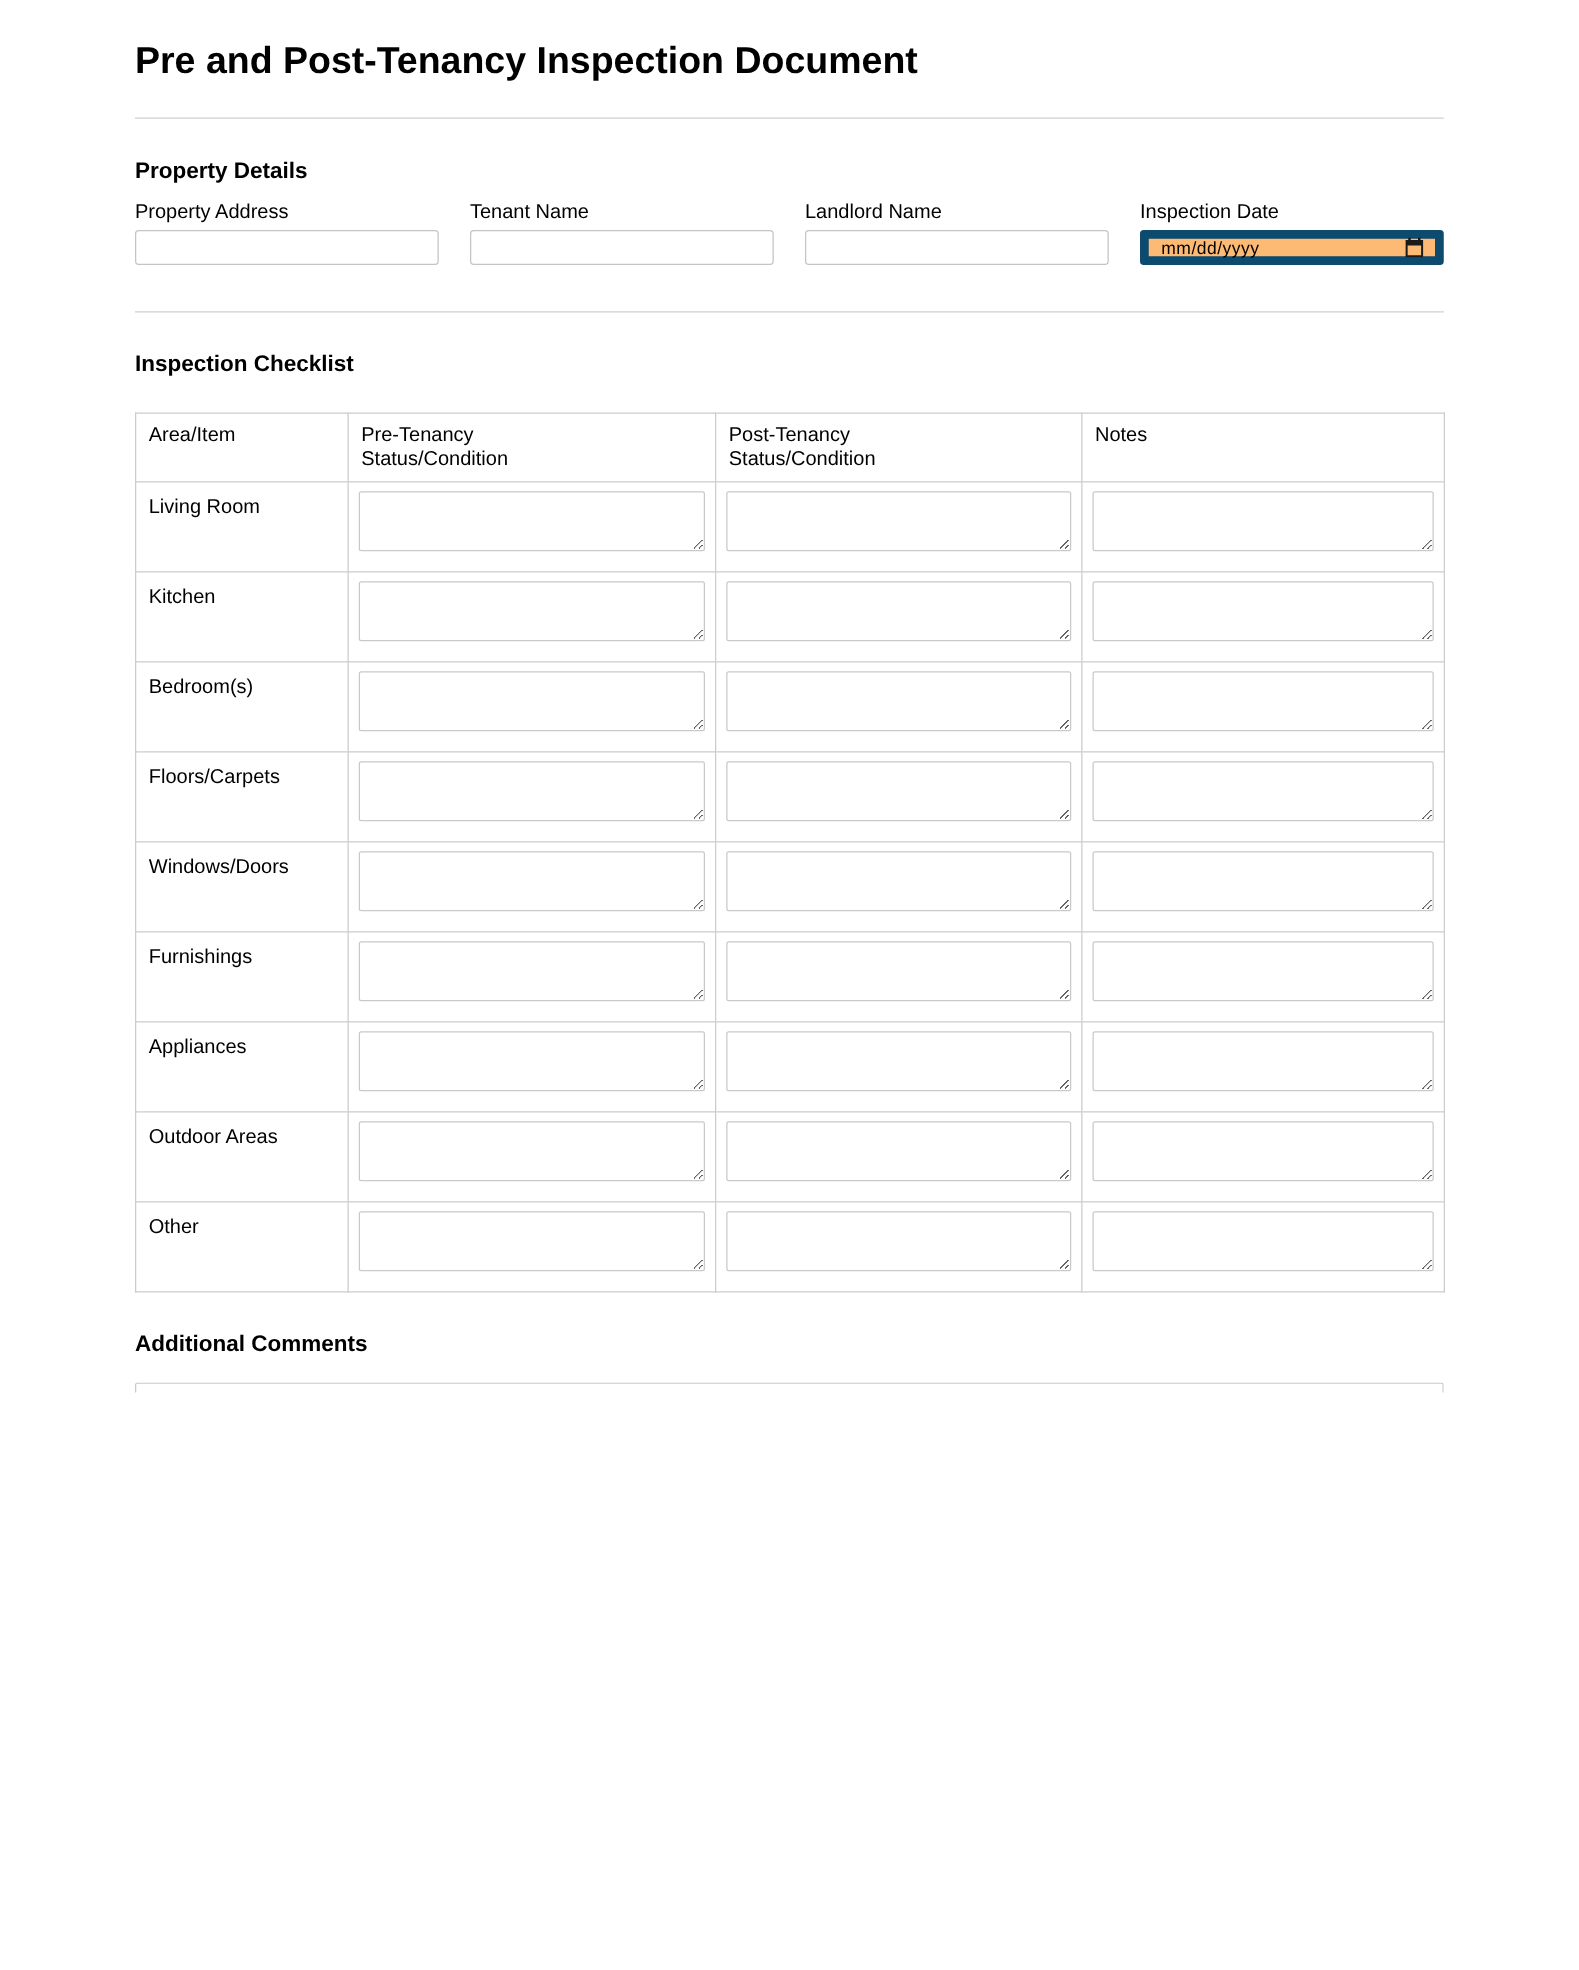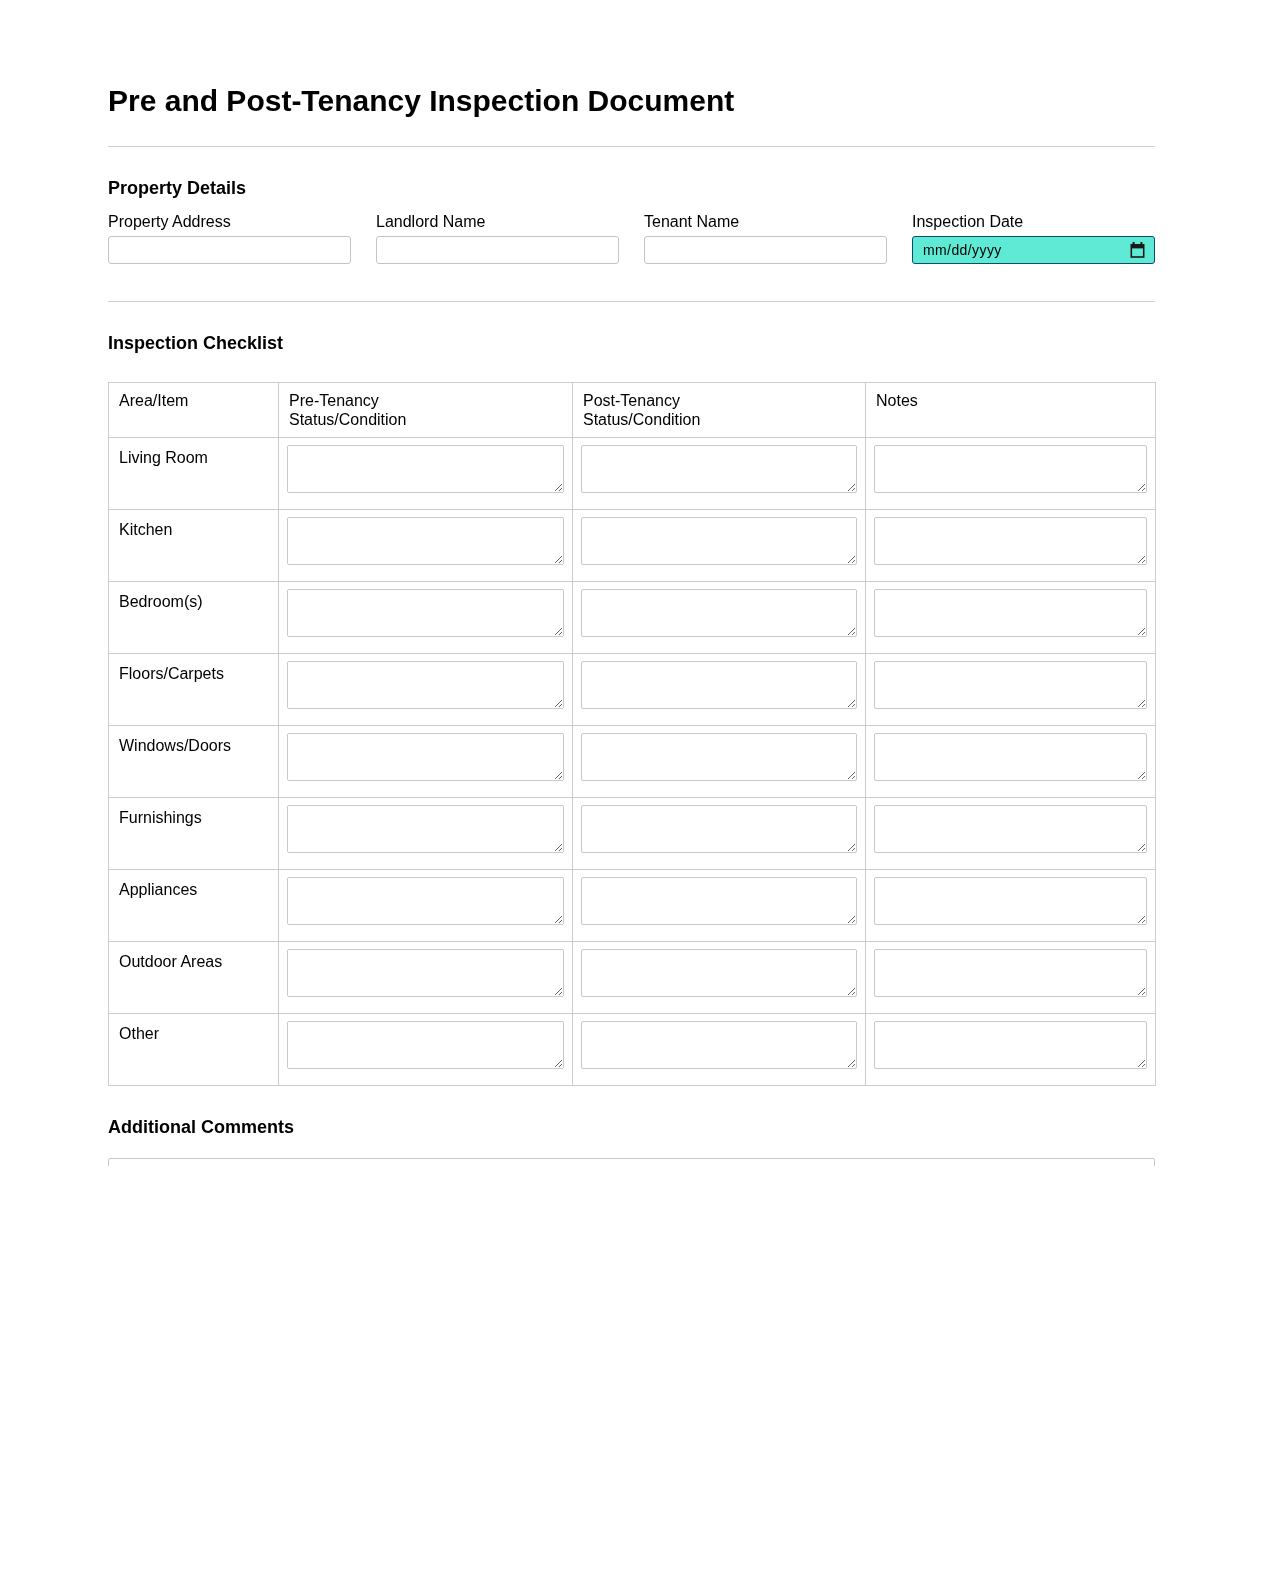--- a/index.html
+++ b/index.html
@@ -8,21 +8,21 @@
   .page {
     width: 1263px;
     height: 1576px;
     overflow: hidden;
     background: #fff;
     position: relative;
   }
   .container {
     width: 1047px;
     margin: 0 auto;
-    padding-top: 84px;
+    padding-top: 32px;
   }
 
   h1.doc-title {
     font-size: 30px;
     line-height: 34px;
     font-weight: bold;
     margin: 0 0 28px 0;
   }
 
   hr.divider {
@@ -63,23 +63,23 @@
     font-family: inherit;
     font-size: 14px;
   }
   .date-input {
     display: flex;
     align-items: center;
     justify-content: space-between;
     width: 100%;
     height: 28px;
     box-sizing: border-box;
-    border: 1px solid #0c4a6e;
+    border: 7px solid #0c4a6e;
     border-radius: 3px;
-    background: #5eead4;
+    background: #fdba74;
     padding: 2px 9px 2px 10px;
     cursor: text;
     text-align: center;
   }
   .date-placeholder {
     font-size: 14px;
     letter-spacing: 0.4px;
     color: #000;
   }
   .calendar-icon { display: inline-block; line-height: 0; cursor: pointer; }
@@ -152,26 +152,26 @@
     <h2 class="section-heading">Property Details</h2>
 
     <div class="fields-grid">
 
       <div class="field">
         <label class="field-label">Property Address</label>
         <input type="text" class="text-input" style="">
       </div>
 
       <div class="field">
-        <label class="field-label">Landlord Name</label>
+        <label class="field-label">Tenant Name</label>
         <input type="text" class="text-input" style="">
       </div>
 
       <div class="field">
-        <label class="field-label">Tenant Name</label>
+        <label class="field-label">Landlord Name</label>
         <input type="text" class="text-input" style="">
       </div>
 
       <div class="field">
         <label class="field-label">Inspection Date</label>
         <div class="date-input">
           <span class="date-placeholder">mm/dd/yyyy</span>
           <span class="calendar-icon">
             <svg width="15" height="16" viewBox="0 0 15 16" xmlns="http://www.w3.org/2000/svg">
               <rect x="2.6" y="0" width="2" height="3.5" fill="#1a1a1a"></rect>

